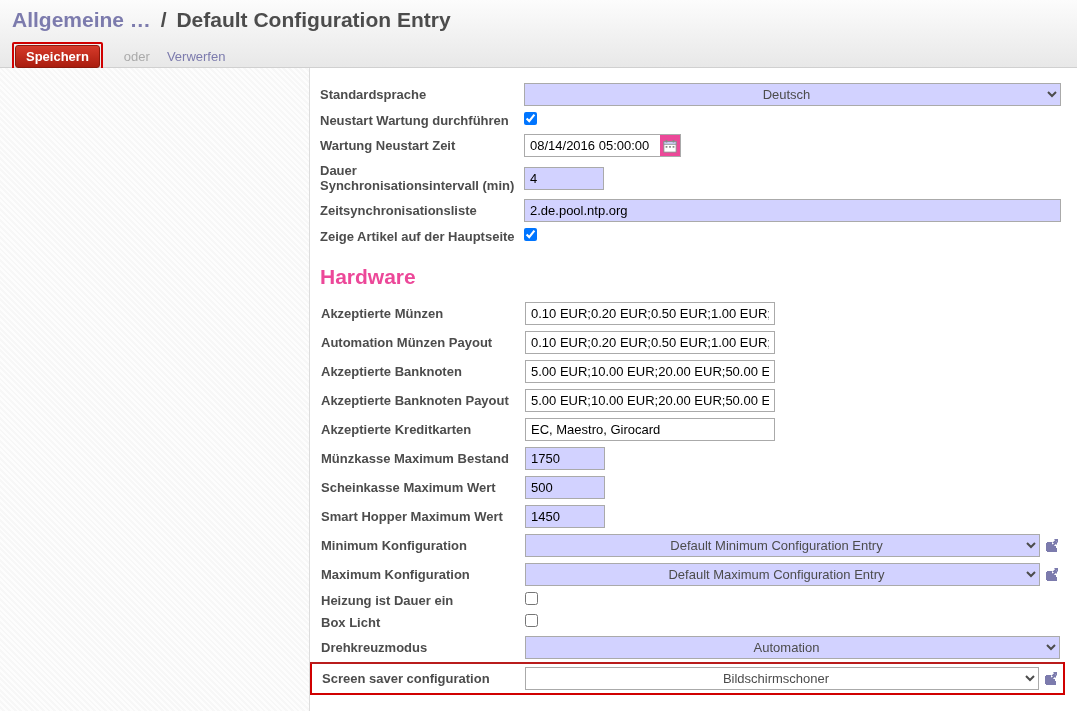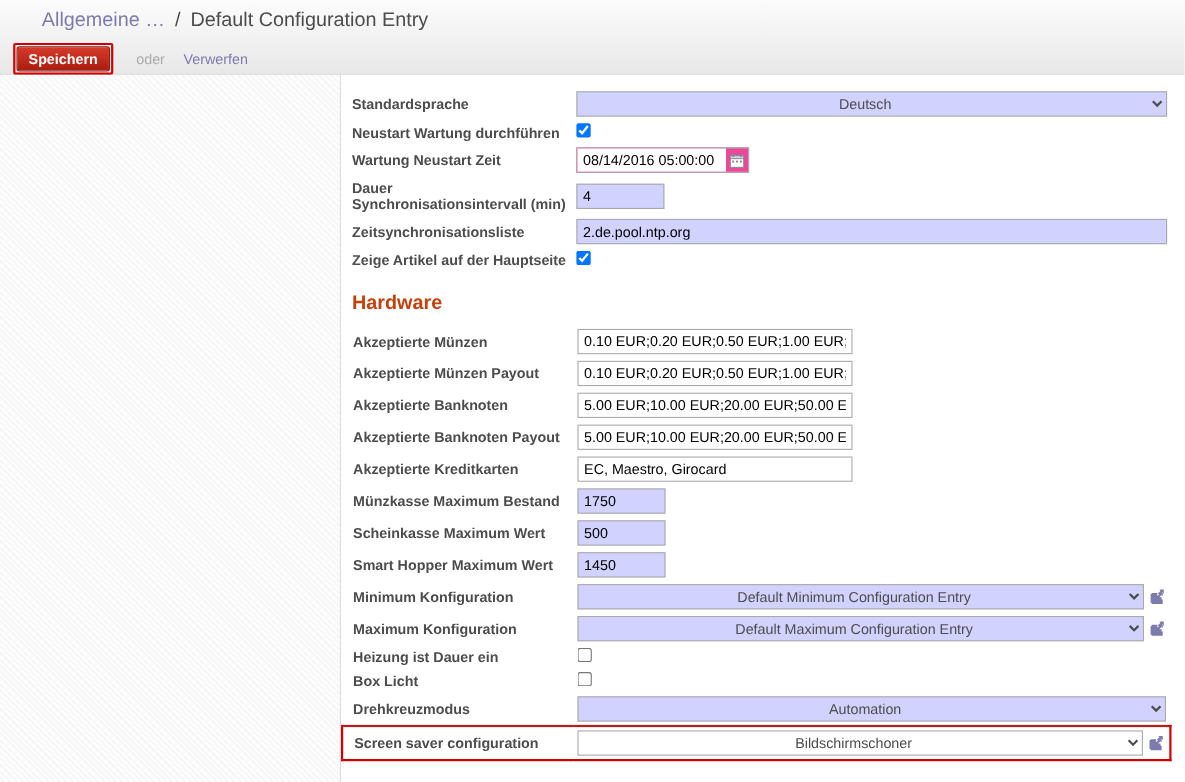--- a/index.html
+++ b/index.html
@@ -6,24 +6,23 @@
 body { font-family: Arial, sans-serif; font-size: 13px; color: #4c4c4c; background: #fff; }
 
 .top-bar {
   background: linear-gradient(to bottom, #fcfcfc, #e8e8e8);
   padding: 8px 12px 8px 12px;
   border-bottom: 1px solid #d0d0d0;
   height: 68px;
 }
 
 .breadcrumb {
-  font-size: 18px;
-  font-weight: normal;
+  font-size: 21px;
+  font-weight: bold;
   margin-bottom: 10px;
-  margin-left: 26px;
 }
 
 .breadcrumb-link { color: #7c7bad; }
 .breadcrumb-sep { color: #4c4c4c; padding: 0 4px; }
 .breadcrumb-current { color: #4c4c4c; }
 
 .action-row { display: flex; align-items: center; gap: 17px; }
 
 .btn-save {
   background: linear-gradient(to bottom, #d63a2a, #aa1d0f);
@@ -39,23 +38,23 @@
 .highlight-red { border: 2px solid #d00000; display: inline-block; padding: 1px; border-radius: 2px; }
 
 .oder-text { color: #aaa; font-size: 13px; margin-left: 4px; }
 .discard-link { color: #7c7bad; font-size: 13px; cursor: pointer; }
 
 .main-area { display: flex; }
 .left-pad { width: 310px; background: repeating-linear-gradient(45deg,#f7f7f7,#f7f7f7 2px,#fdfdfd 2px,#fdfdfd 4px); min-height: 643px; border-right: 1px solid #ddd; }
 .form-area { flex: 1; padding: 12px 12px 12px 0; background: #fff; }
 
 .section-title {
-  font-size: 18px;
+  font-size: 21px;
   font-weight: bold;
-  color: #c2410c;
+  color: #ec4899;
   padding: 18px 0 10px 10px;
 }
 
 table.form-table { width: 100%; border-collapse: collapse; }
 table.form-table td { padding: 3px 4px; vertical-align: middle; }
 table.form-table td.label-cell { width: 210px; padding-left: 10px; color: #4c4c4c; font-weight: bold; font-size: 13px; }
 
 .row-highlight > td {
   border-top: 2px solid #b91c1c;
   border-bottom: 2px solid #d00000;
@@ -179,21 +178,21 @@
 
     <div class="section-title">Hardware</div>
 
     <table class="form-table">
       <tbody>
           <tr>
         <td class="label-cell">Akzeptierte Münzen</td>
         <td><input type="text" class="mid" value="0.10 EUR;0.20 EUR;0.50 EUR;1.00 EUR;2.00 EUR" style=""></td>
       </tr>
       <tr>
-        <td class="label-cell">Akzeptierte Münzen Payout</td>
+        <td class="label-cell">Automation Münzen Payout</td>
         <td><input type="text" class="mid" value="0.10 EUR;0.20 EUR;0.50 EUR;1.00 EUR;2.00 EUR" style=""></td>
       </tr>
       <tr>
         <td class="label-cell">Akzeptierte Banknoten</td>
         <td><input type="text" class="mid" value="5.00 EUR;10.00 EUR;20.00 EUR;50.00 EUR" style=""></td>
       </tr>
       <tr>
         <td class="label-cell">Akzeptierte Banknoten Payout</td>
         <td><input type="text" class="mid" value="5.00 EUR;10.00 EUR;20.00 EUR;50.00 EUR" style=""></td>
       </tr>

